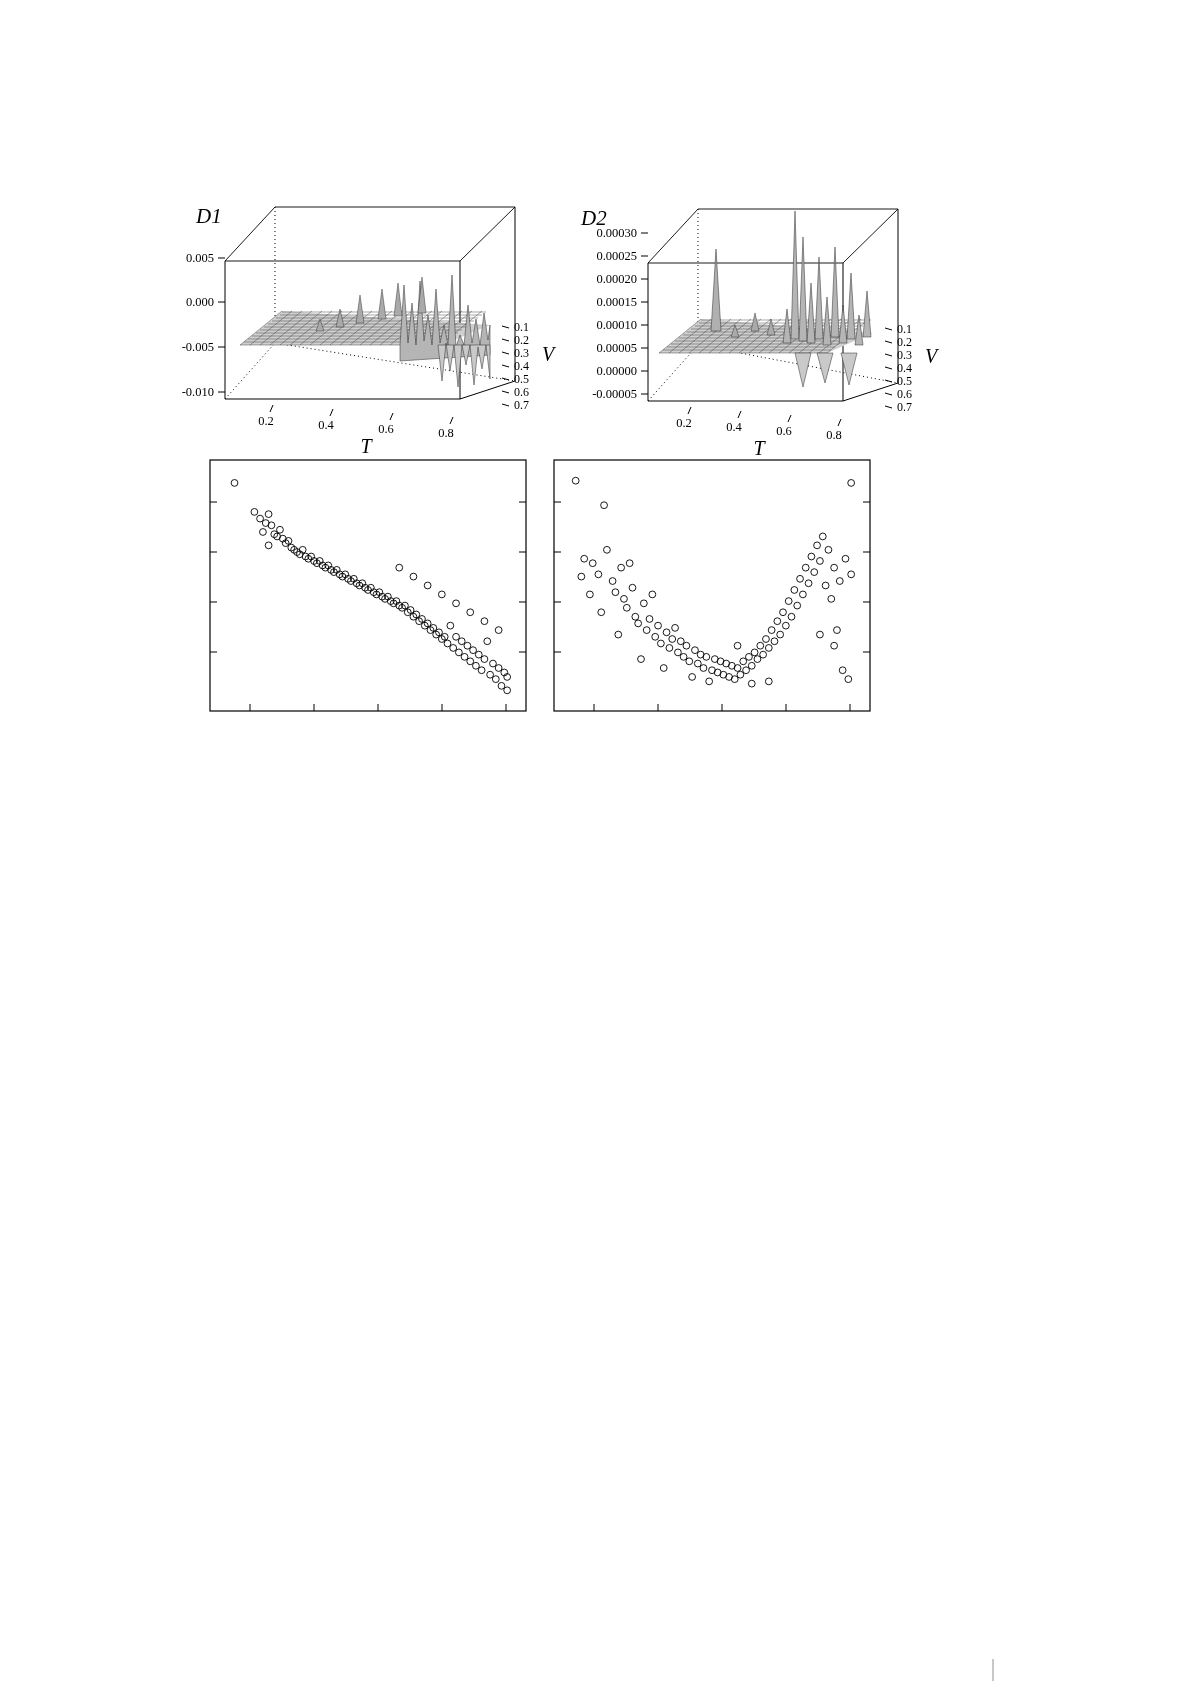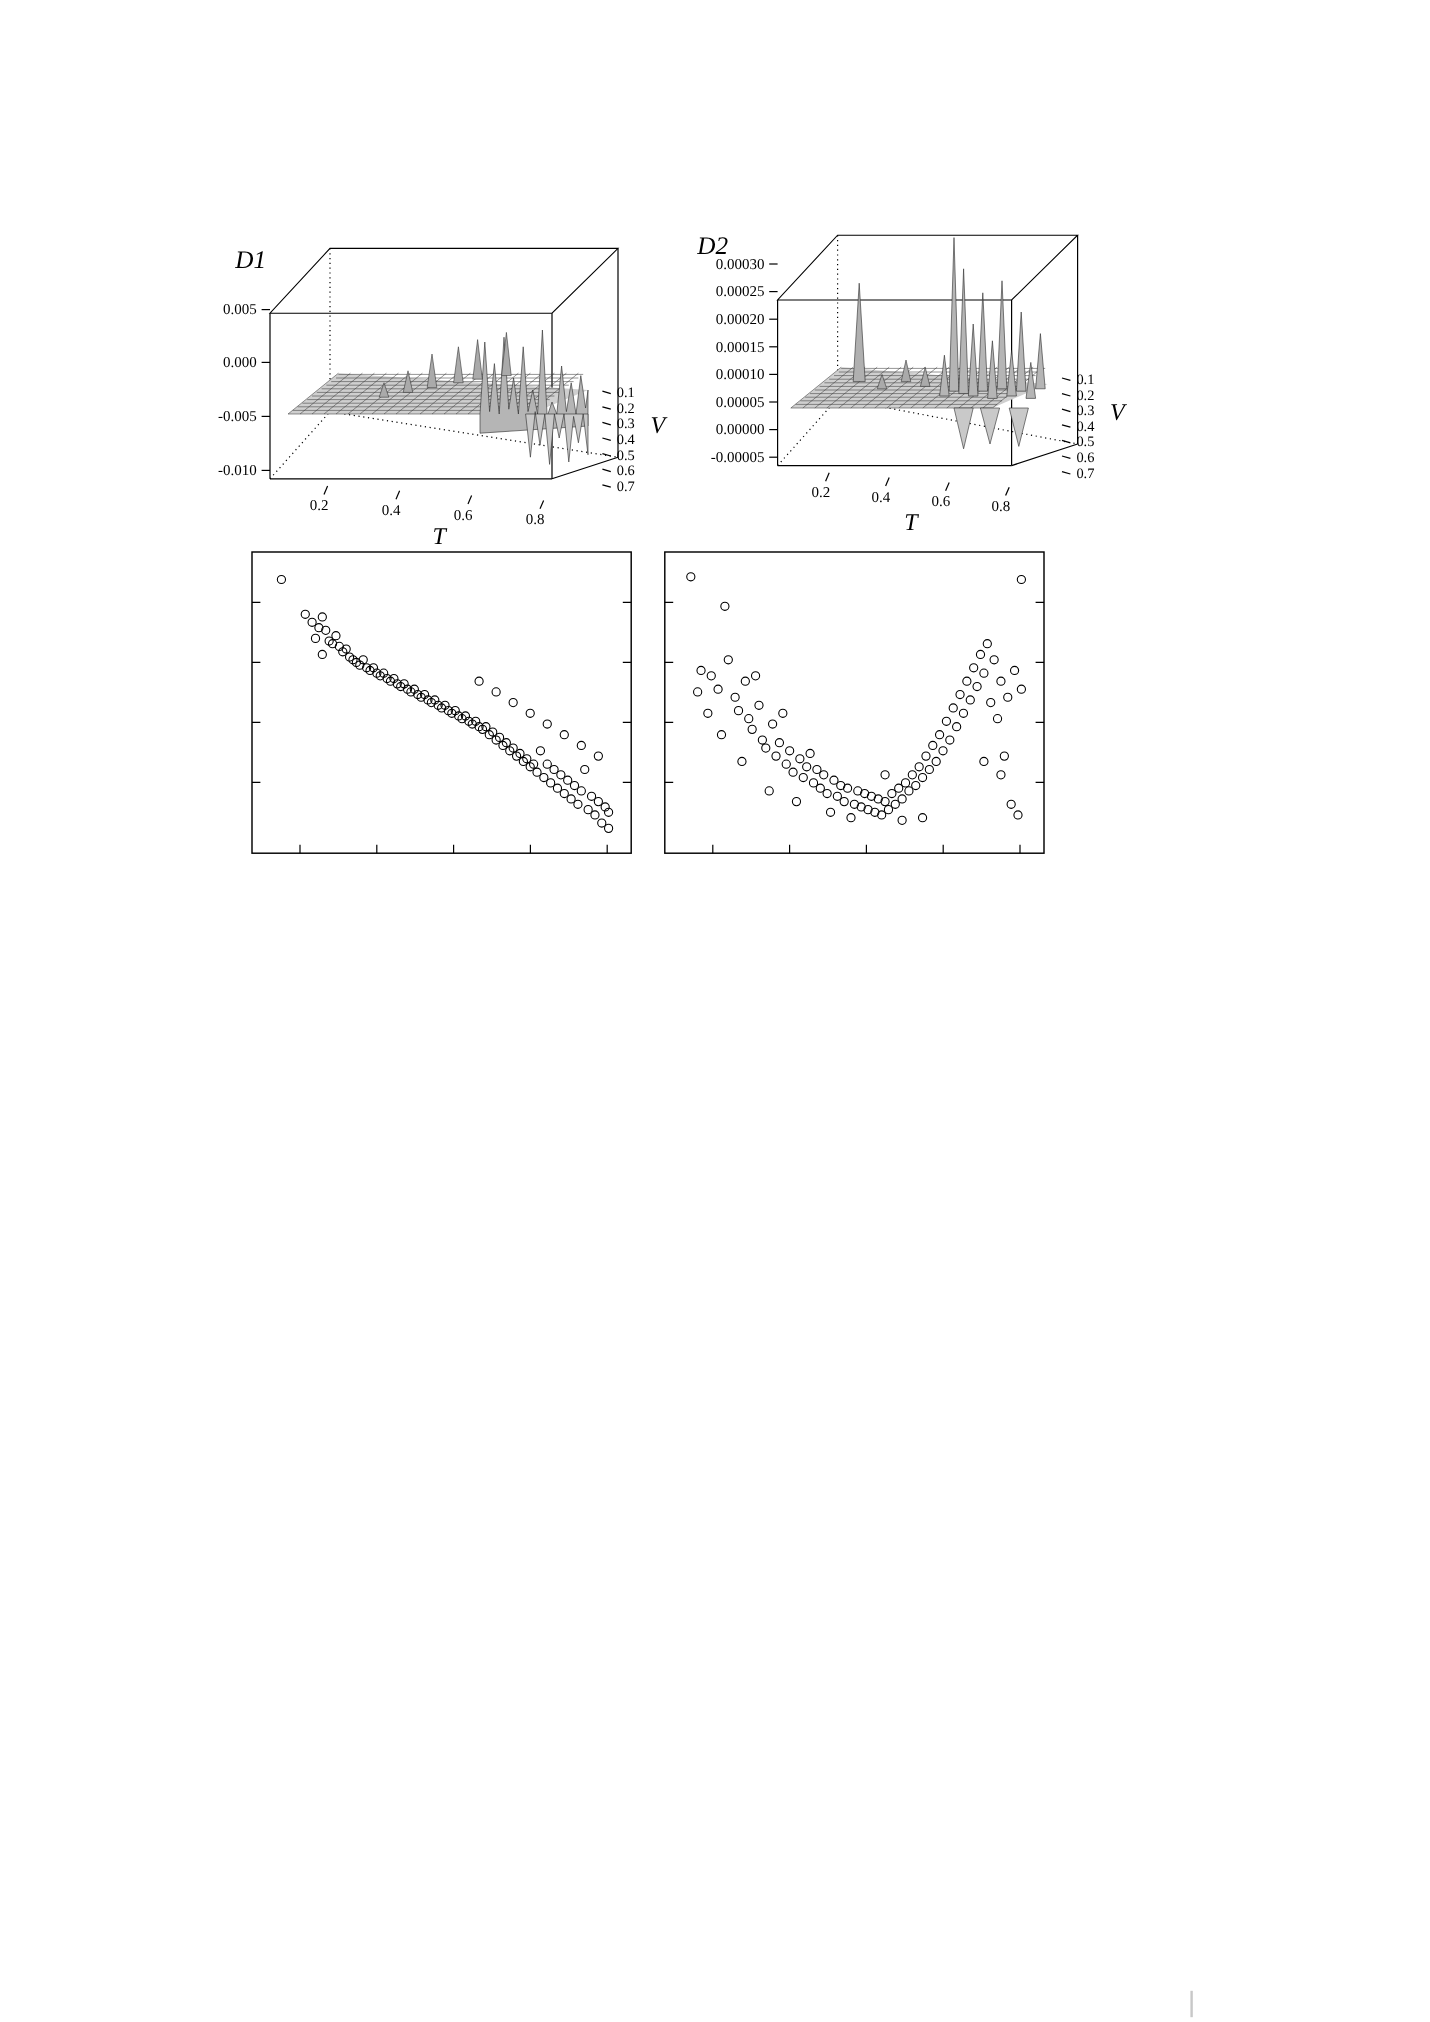--- a/index.html
+++ b/index.html
@@ -20,21 +20,21 @@
     left: 0;
     top: 0;
     width: 1000px;
     height: 1685px;
   }
   .panel {
     position: absolute;
   }
   
   #panel-d1 { left: 170px; top: 185px; width: 400px; height: 275px; }
-  #panel-d2 { left: 555px; top: 174px; width: 400px; height: 275px; }
+  #panel-d2 { left: 555px; top: 187px; width: 400px; height: 275px; }
   
   #panel-s1 { left: 208px; top: 458px; width: 320px; height: 255px; }
   #panel-s2 { left: 552px; top: 458px; width: 320px; height: 255px; }
 
   .panel svg { display: block; }
 
   .axis-label-italic {
     font-style: italic;
     font-family: "Liberation Serif", serif;
   }

